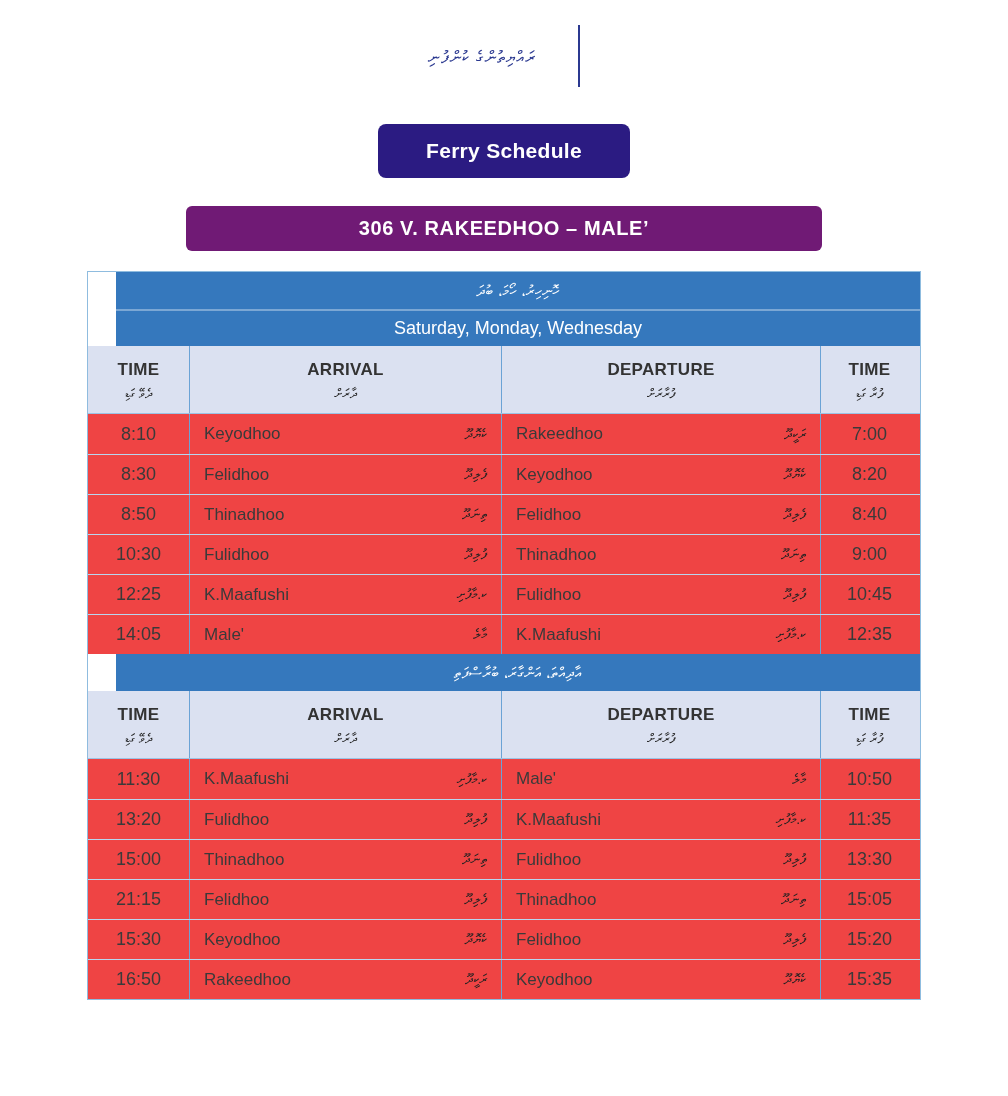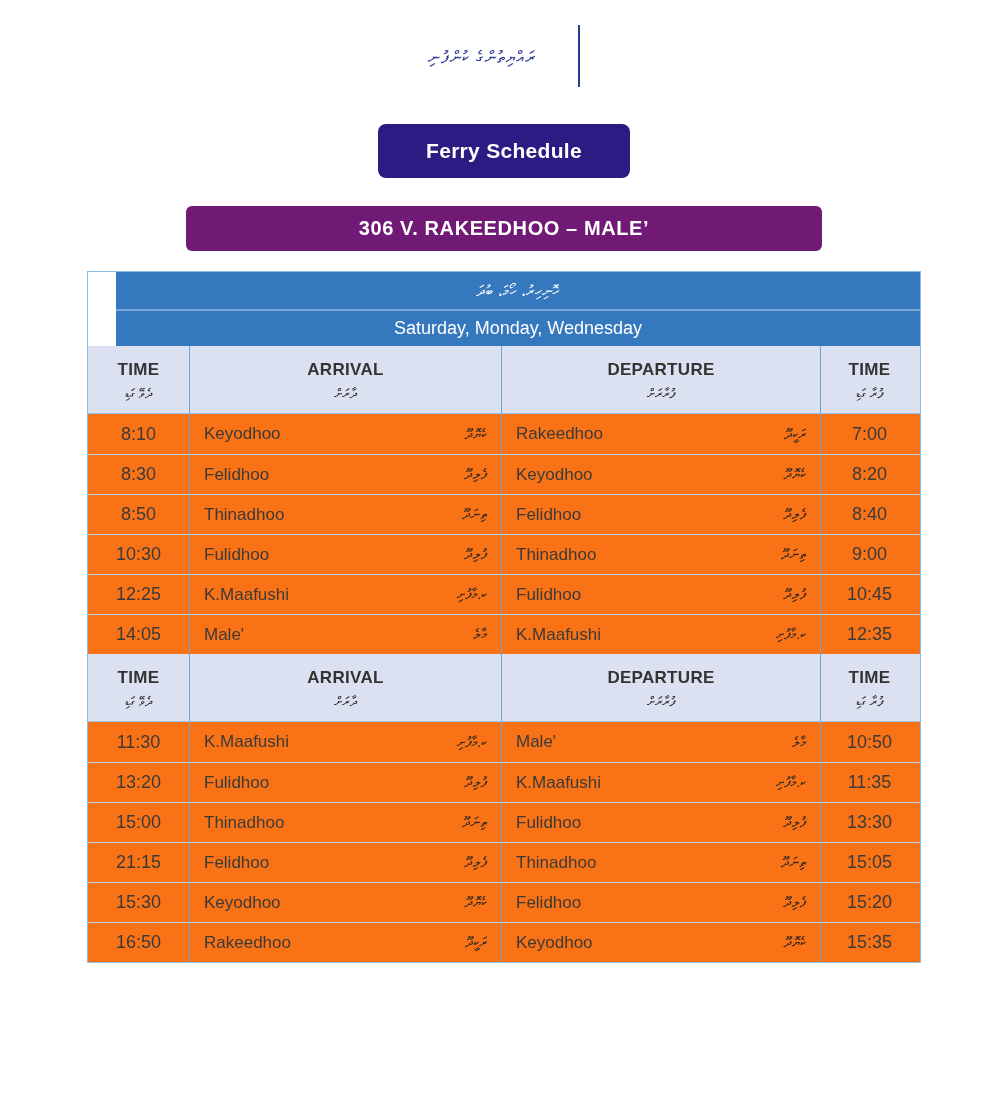--- a/index.html
+++ b/index.html
@@ -50,21 +50,21 @@
   }
   .cols .col {
     display:flex; flex-direction:column; align-items:center; justify-content:center;
     gap: 6px; padding-top: 2px;
   }
   .cols .col + .col { border-left: 1.5px solid #6ba3d6; }
   .col .en { font-size: 17px; font-weight: 600; color:#333; letter-spacing:.3px; }
   .col .dv { font-size: 13px; color:#222; direction: rtl; }
   .rows .row {
     display: grid; grid-template-columns: 101px 312px 319px 98px;
-    height: 40px; background:#f97316;
+    height: 40px; background:#ef4444;
   }
   .rows .row + .row { border-top: 1.5px solid #b9d5ee; }
   .row .cell { display:flex; align-items:center; }
   .row .cell + .cell { border-left: 1.5px solid #6ba3d6; gap: 16px; }
   .row .time { justify-content: center; font-size: 18px; color:#3a3a3a; }
   .row .place { justify-content: space-between; padding: 0 14px; font-size: 17px; color:#3a3a3a; }
   .row .place .dv { font-size: 14px; direction: rtl; color:#222; }
 </style>
 </head>
 <body>
@@ -178,20 +178,21 @@
            <span class="en">K.Maafushi</span>
            <span class="dv">ކ.މާފުށި</span>
          </div>
          <div class="cell time">12:35</div>
        </div>
       </div>
   </section>
 
   <section>
     <div class="day-bar">
+      <div class="dv-days">އާދިއްތަ، އަންގާރަ، ބުރާސްފަތި</div>
     </div>
     <div class="cols">
       <div class="col">
         <span class="en">TIME</span>
         <span class="dv">ދެވޭ ގަޑި</span>
       </div>
       <div class="col">
         <span class="en">ARRIVAL</span>
         <span class="dv">ދާރަށް</span>
       </div>

